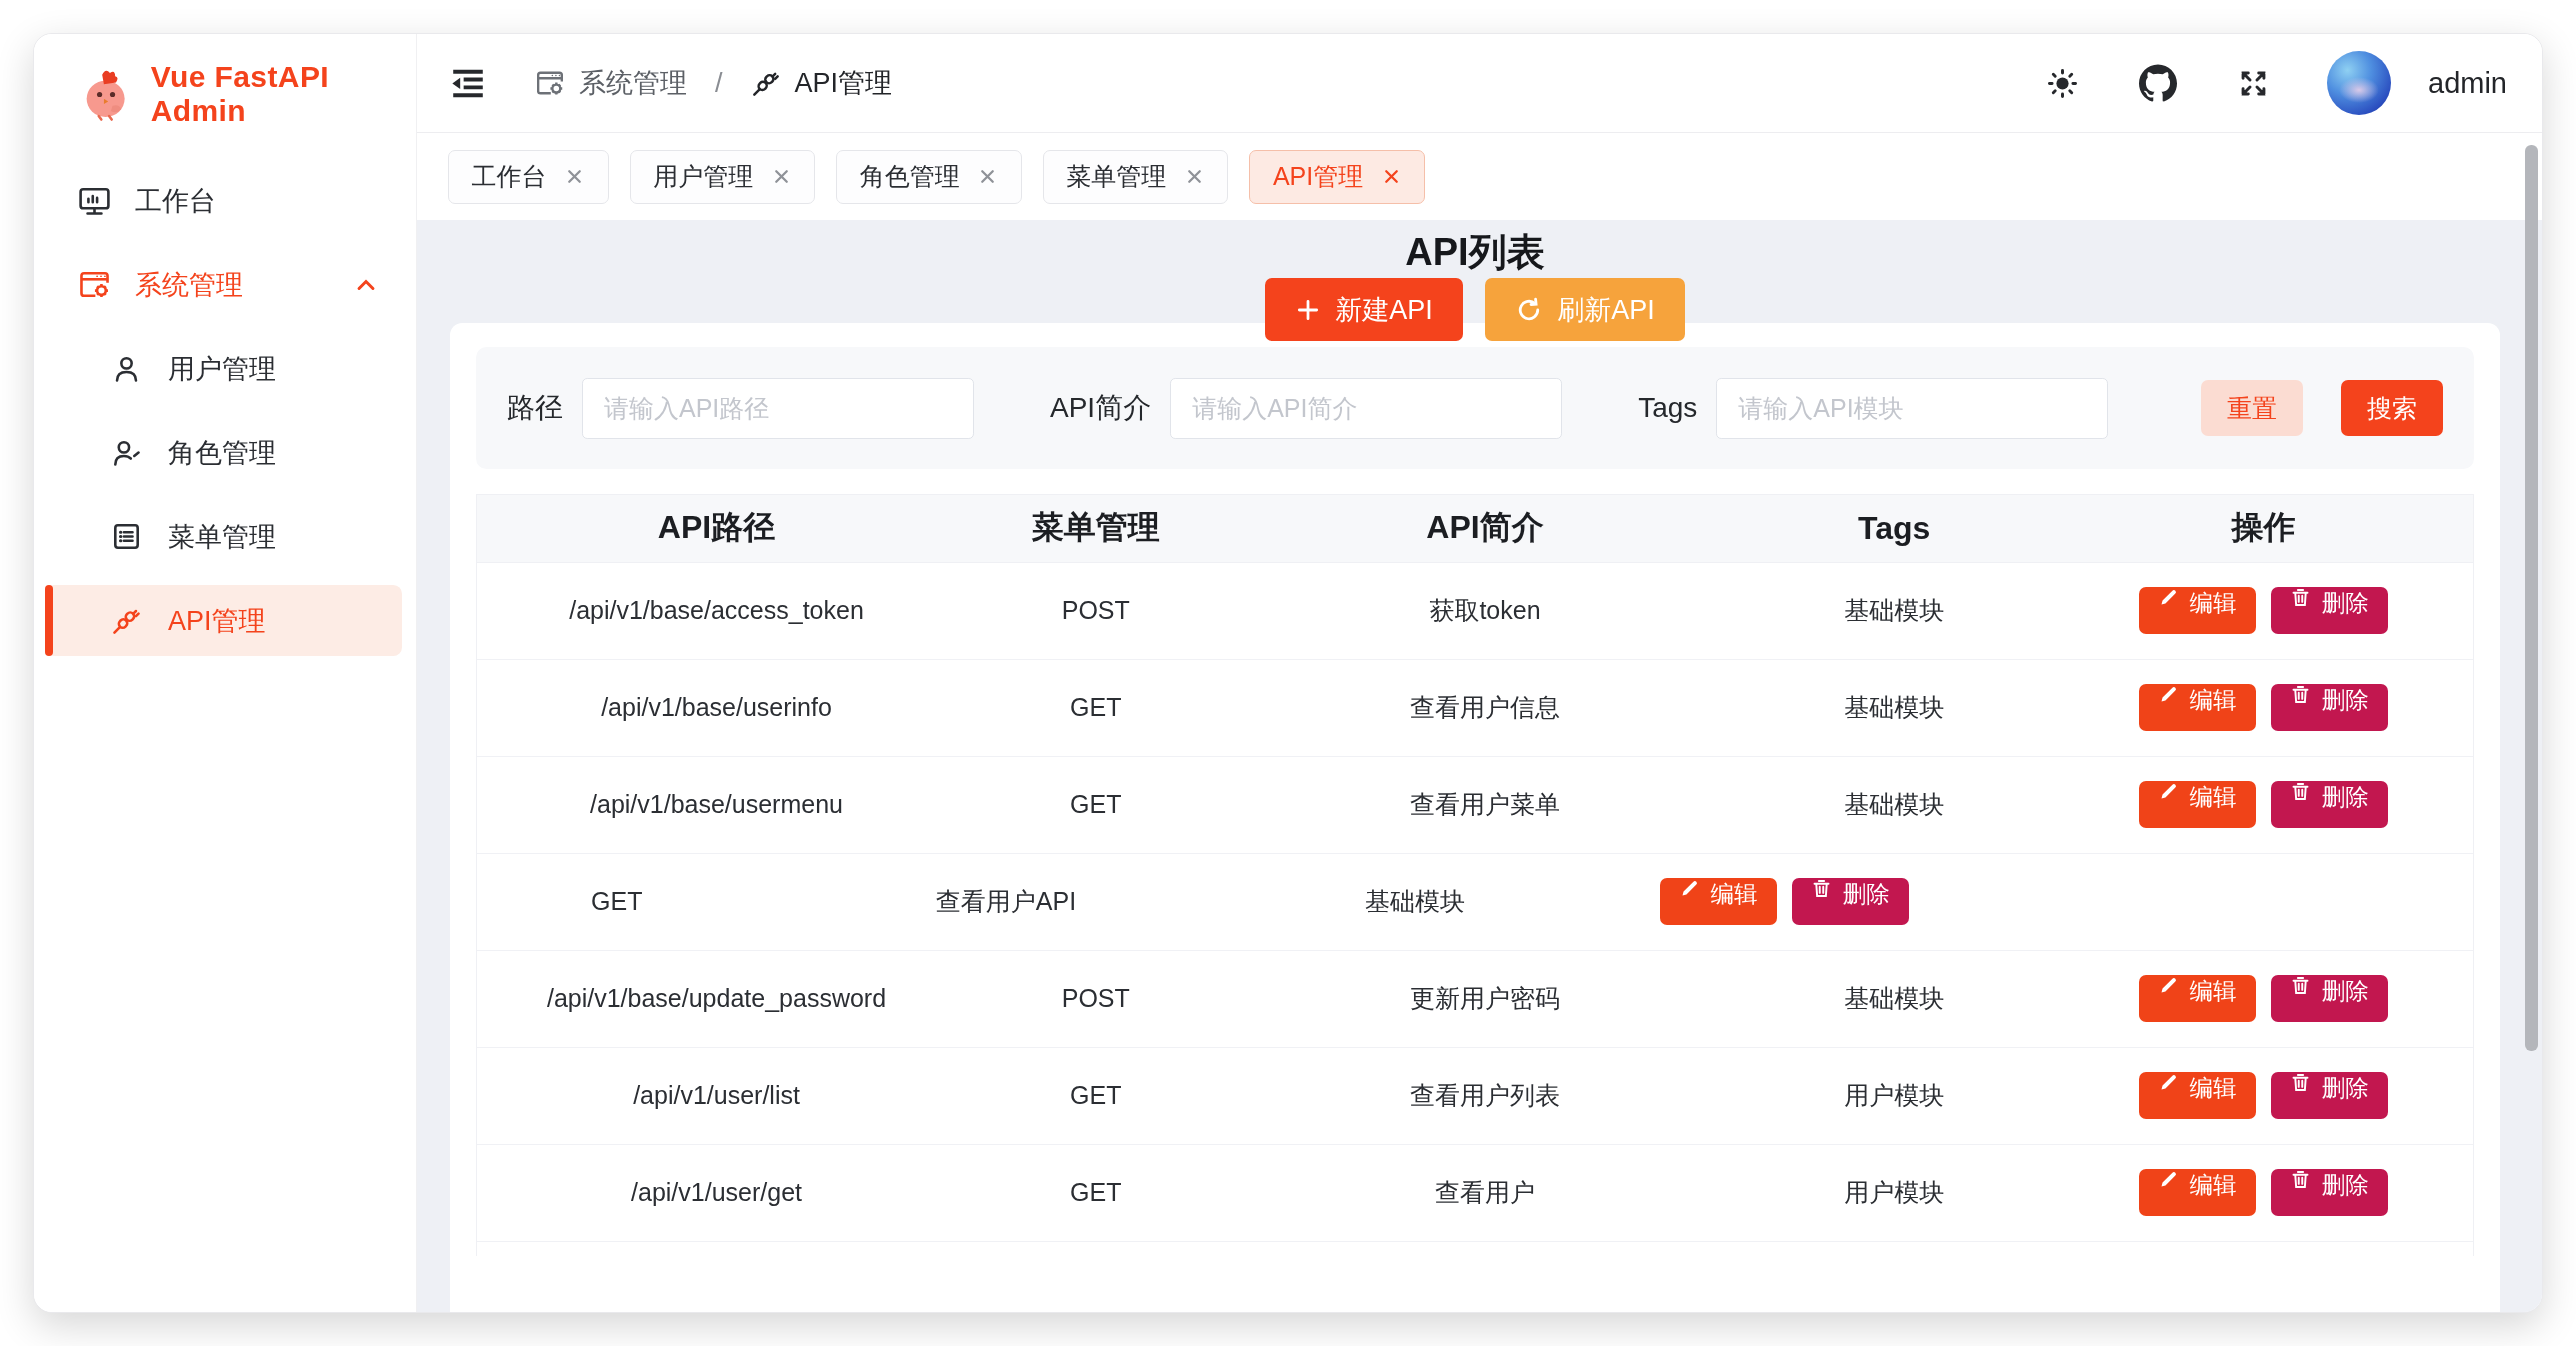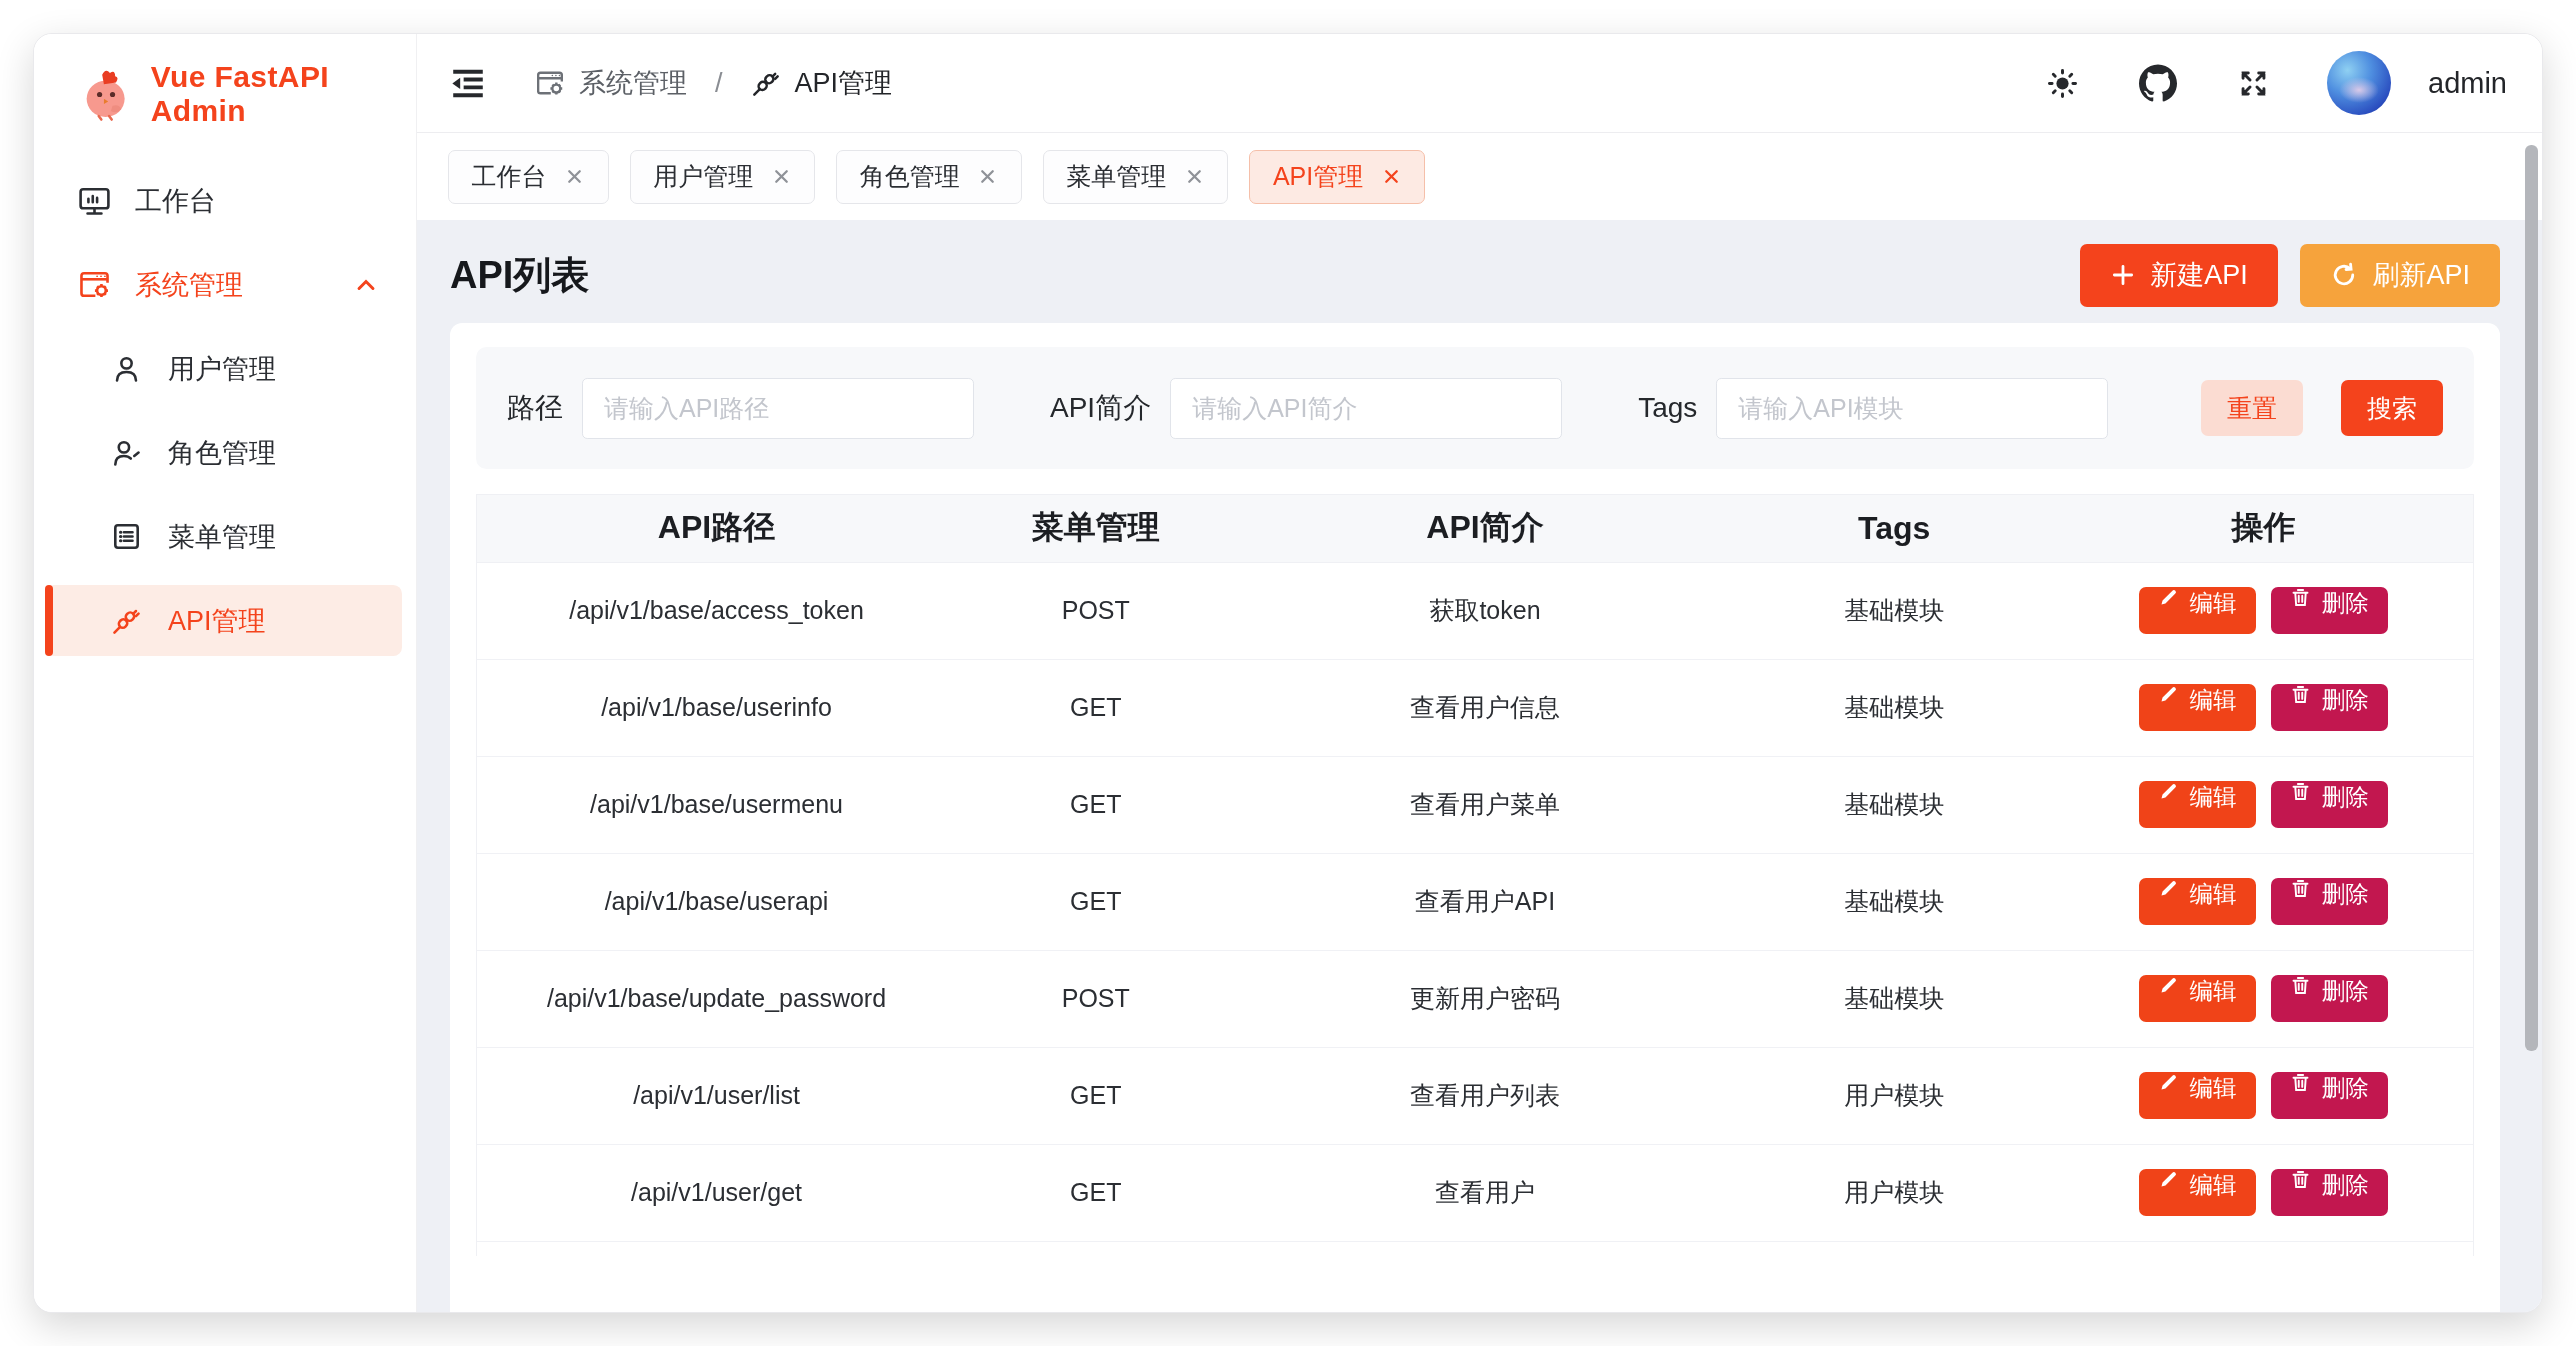--- a/index.html
+++ b/index.html
@@ -48,21 +48,21 @@
     padding:0 31px; background:#fff; }
   .tab { height:54px; display:inline-flex; align-items:center; gap:17.4px; padding:0 22.6px;
     border-radius:7px; border:1.7px solid #e5e6ea; background:#fdfdfe; font-size:25px;
     color:#2b2e33; cursor:pointer; }
   .tab.active { background:#fdeae3; border-color:#f5bfa9; color:#f4431c; }
   .tab .x { display:flex; }
 
   
   .content { flex:1; background:#eef0f5; padding:0 42px 0 33px; overflow:hidden; }
   .titlebar { height:103px; display:flex; align-items:center; justify-content:space-between;
-    padding-top:7px; }
+    padding-top:7px;flex-direction:column; }
   .page-title { font-size:38px; font-weight:600; color:#16181c; }
   .title-btns { display:flex; gap:22.6px; }
   .btn { height:63px; display:inline-flex; align-items:center; gap:14px; padding:0 30px;
     border:none; border-radius:7px; font-size:27px; color:#fff; cursor:pointer;
     font-family:inherit;justify-content:space-between; }
   .btn-new { background:#f4431c; }
   .btn-refresh { background:#f6a33c; }
 
   .card { background:#fff; border-radius:12.2px; padding:24.4px 26px; height:1045px; }
 
@@ -420,21 +420,20 @@
           <svg width="21" height="21" viewBox="0 0 24 24" fill="none" stroke="#fff" stroke-width="2.2" stroke-linecap="round">
             <path d="M4 6.5 h16 M9 3.5 h6 M6 6.5 l1 14 h10 l1 -14 M10 10 v7 M14 10 v7"></path>
           </svg>
         </span>
         <span class="lbl-del">删除</span>
       </button>
     </div>
   </div>
 
   <div class="t-row">
-    <div class="c c1">/api/v1/base/userapi</div>
     <div class="c c2">GET</div>
     <div class="c c3">查看用户API</div>
     <div class="c c4">基础模块</div>
     <div class="c c5 ops">
       <button class="btn-sm btn-edit">
         <span>
           <svg width="21" height="21" viewBox="0 0 24 24" fill="#fff">
                         <path d="M4 20 l1.2-4.5 L16.5 4.2 a2.3 2.3 0 0 1 3.3 3.3 L8.5 18.8 Z"></path>
                       </svg>
         </span>

